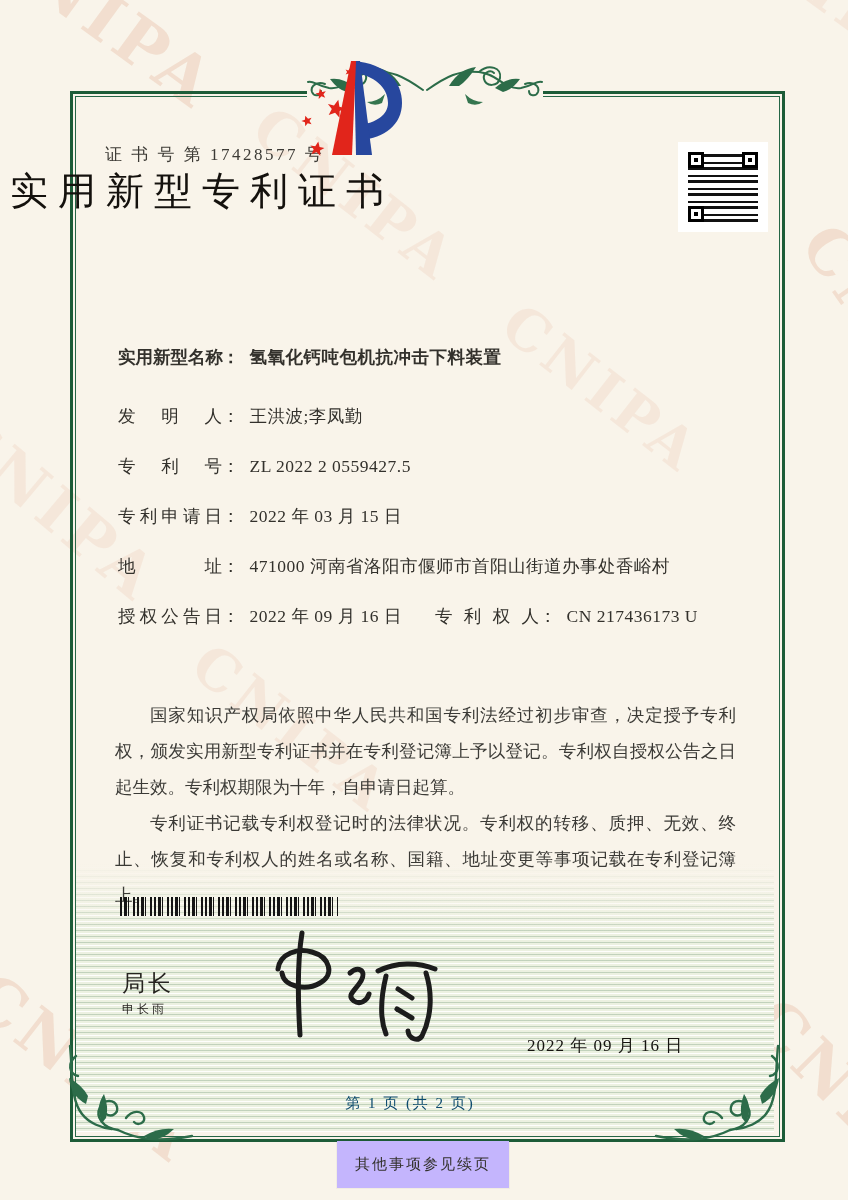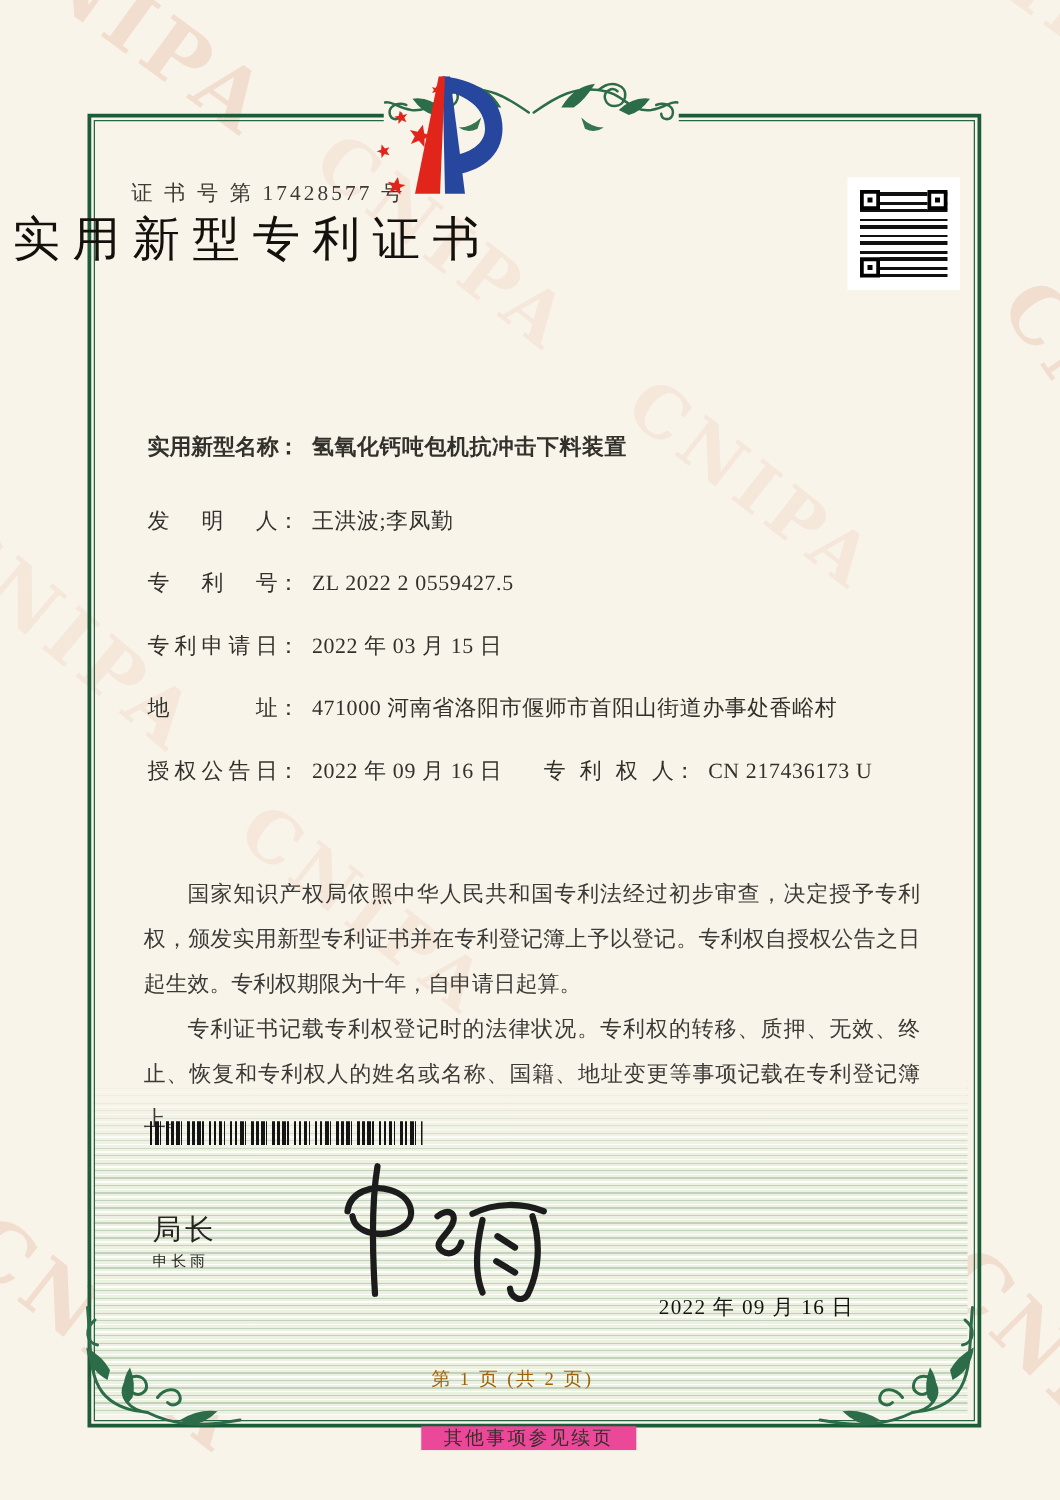--- a/index.html
+++ b/index.html
@@ -63,23 +63,23 @@
       transparent 7px 8px,#141414 8px 9px,transparent 9px 13px,#141414 13px 15px,transparent 15px 17px);}
 
   .sig-title{position:absolute;left:122px;top:968px;font-size:23px;letter-spacing:3px;color:#262420;}
   .sig-name{position:absolute;left:122px;top:1001px;font-size:12px;letter-spacing:3px;color:#262420;}
   .signature{position:absolute;left:250px;top:925px;}
 
   .seal{position:absolute;left:506px;top:895px;width:193px;height:193px;mix-blend-mode:multiply;opacity:0.96;}
   .seal-date{position:absolute;left:527px;top:1034px;font-size:17px;letter-spacing:1px;color:#15130f;z-index:4;}
 
   .pageinfo{position:absolute;left:280px;top:1094px;width:260px;text-align:center;
-    font-size:15px;letter-spacing:2px;color:#a16207;}
-
-  .note{position:absolute;left:337px;top:1141px;background:#ec4899;padding:0 18px;
+    font-size:15px;letter-spacing:2px;color:#0c4a6e;}
+
+  .note{position:absolute;left:337px;top:1141px;background:#c4b5fd;padding:14px 18px;
     font-size:15px;letter-spacing:2px;color:#33312c;z-index:3;box-shadow:0 0 0 1px rgba(0,0,0,0.03);}
 </style>
 </head>
 <body>
 
 <div class="page">
 
   <span class="wm" style="left:-35px;top:-25px;font-size:66px;transform:rotate(36deg);">CNIPA</span>
   <span class="wm f" style="left:700px;top:-48px;font-size:60px;transform:rotate(36deg);">CNIPA</span>
   <span class="wm" style="left:762px;top:300px;font-size:62px;transform:rotate(55deg);">CNIPA</span>

